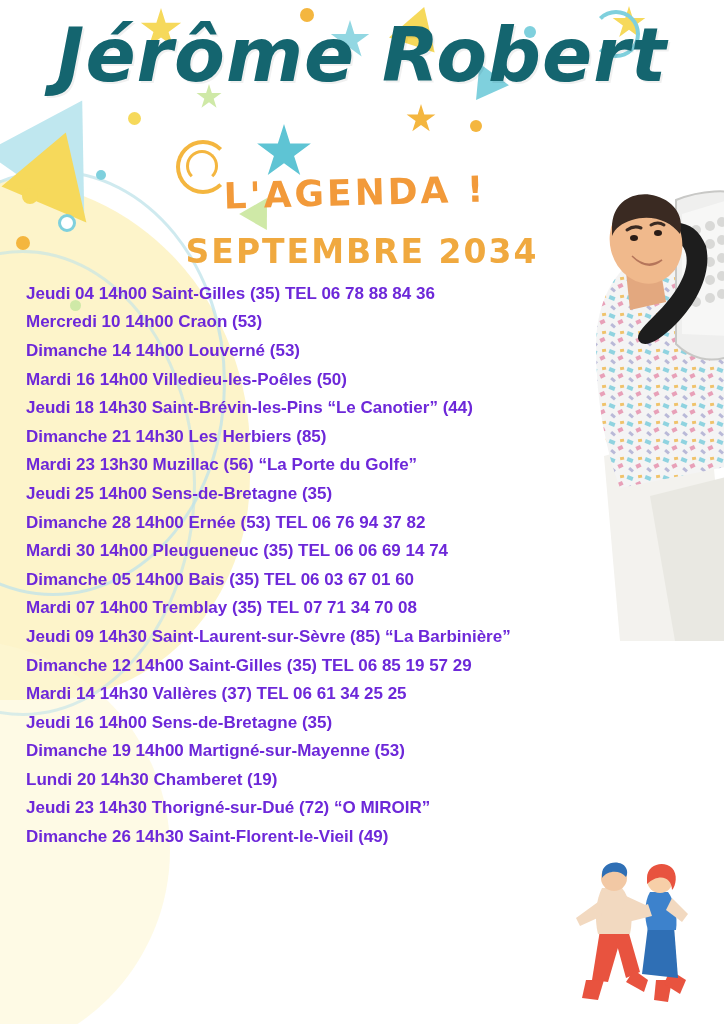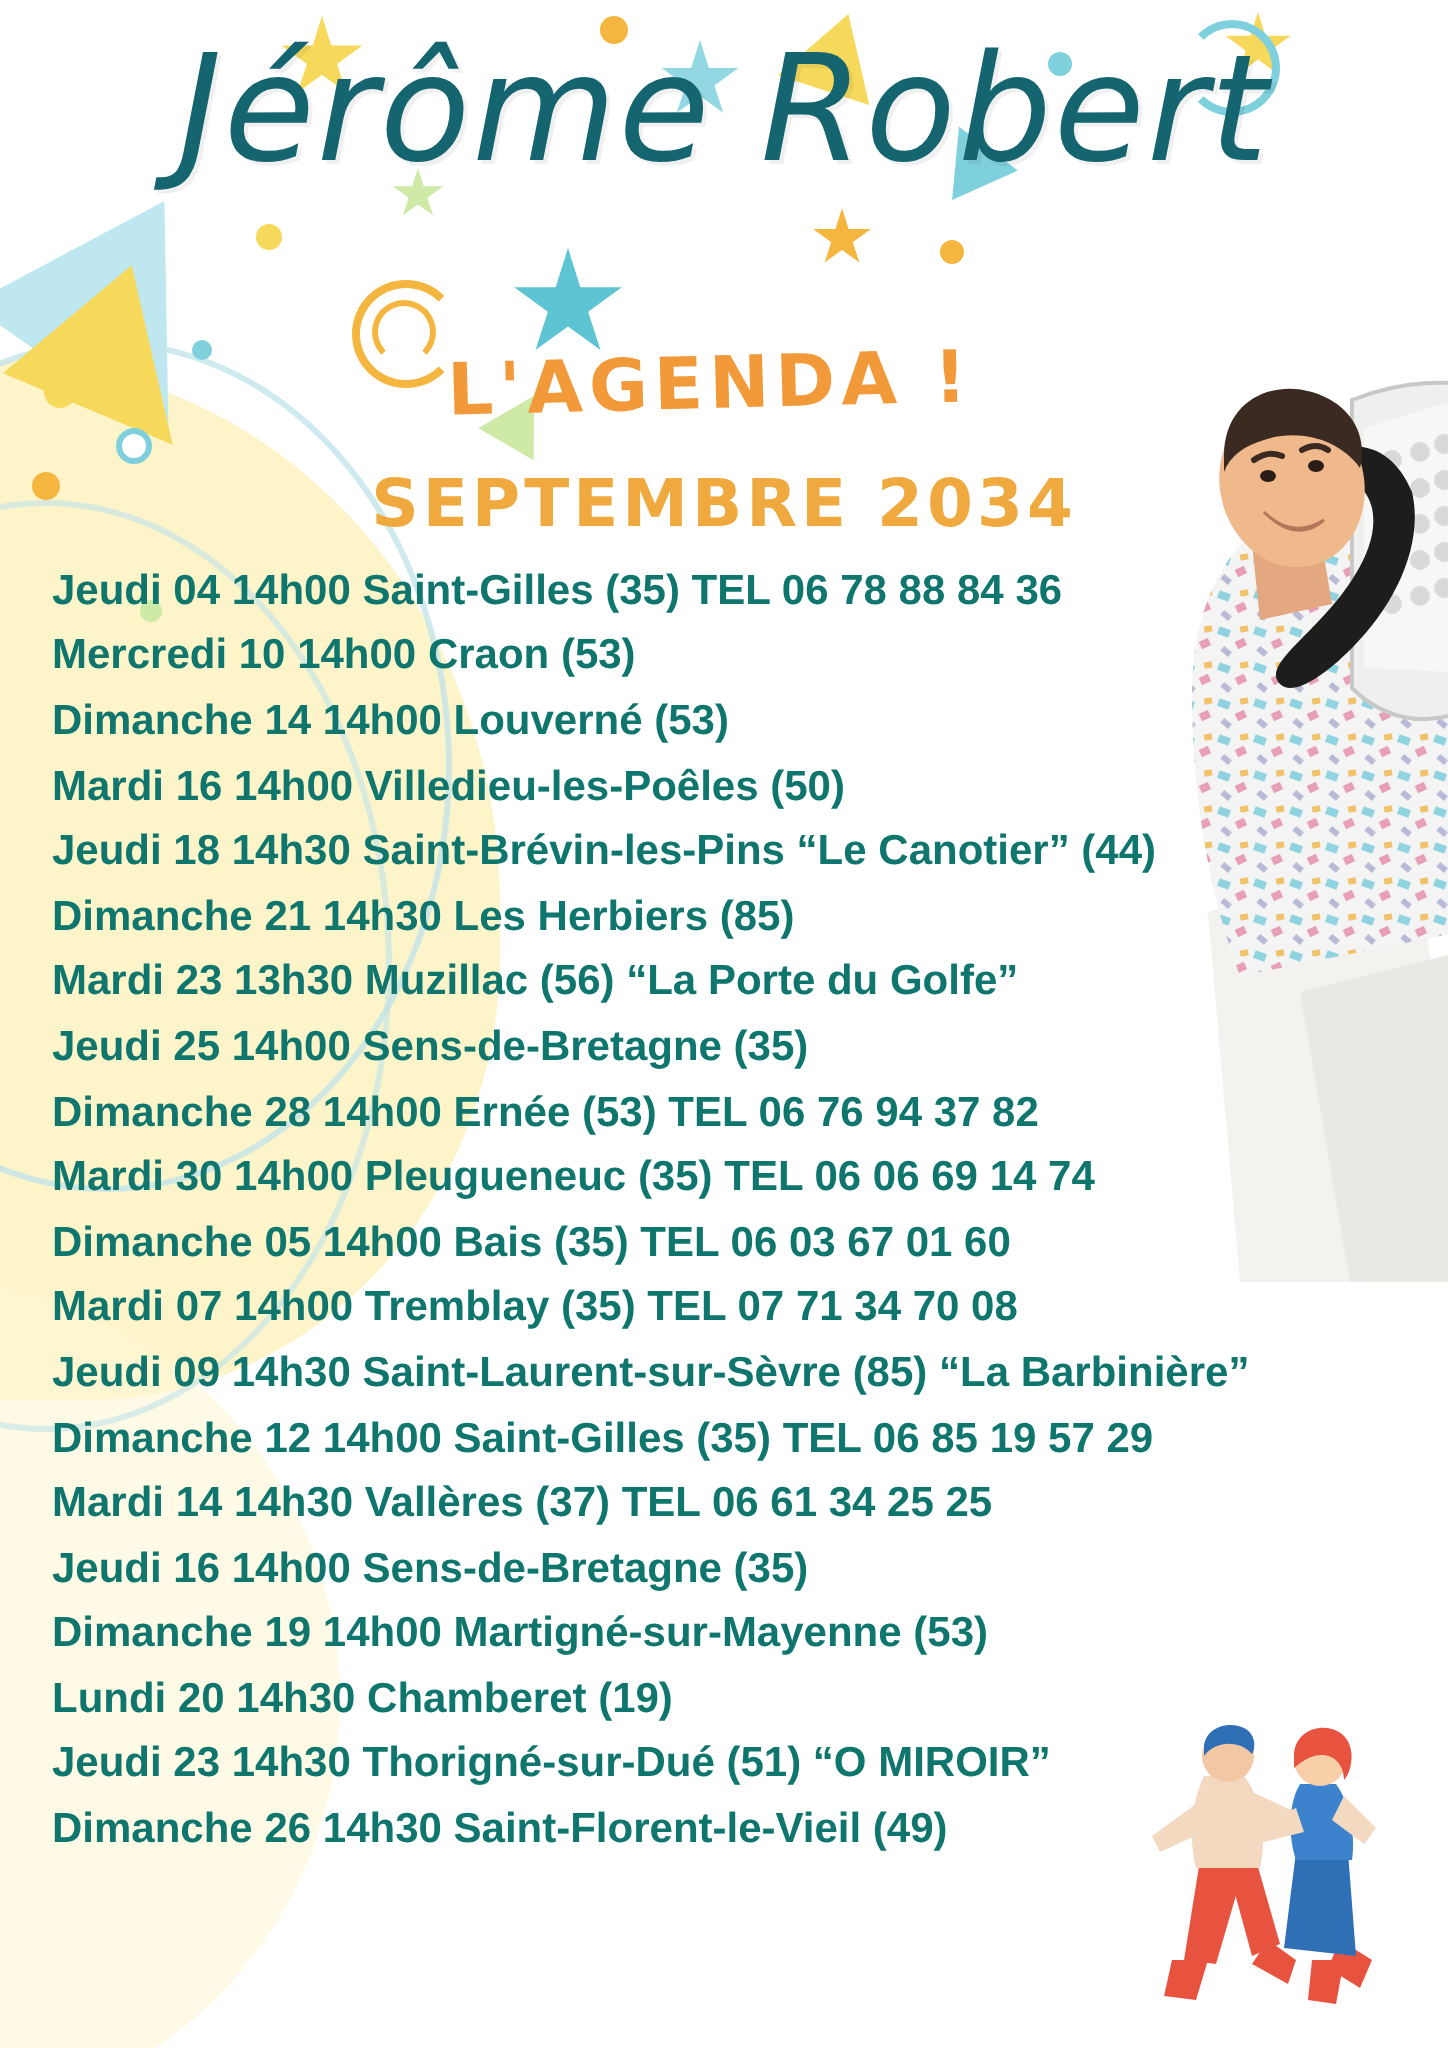--- a/index.html
+++ b/index.html
@@ -85,21 +85,21 @@
     border: 4px solid #f4b63f;
   }
 
   
   .title {
     position: absolute;
     left: 0; right: 0;
     top: 12px;
     text-align: center;
     font-family: "DejaVu Sans", sans-serif;
-    font-weight: normal;
+    font-weight: bold;
     font-style: italic;
     font-size: 74px;
     color: #14656f;
     letter-spacing: 1px;
     text-shadow: 2px 2px 0 rgba(0,0,0,.06);
     z-index: 6;
   }
 
   .agenda {
     position: absolute;
@@ -144,22 +144,22 @@
   }
   .month.second { margin-top: 18px; }
   .list {
     margin: 0;
     padding: 0 10px 0 26px;
     list-style: none;
   }
   .list li {
     font-family: "Liberation Sans", sans-serif;
     font-weight: bold;
-    font-size: 21px;
-    color: #0f766e;
+    font-size: 17px;
+    color: #6d28d9;
     line-height: 1.0;
     padding: 5.8px 0;
     white-space: nowrap;
   }
 
   
   .dancers {
     position: absolute;
     right: 22px;
     bottom: 14px;
@@ -288,21 +288,21 @@
 
     <ul class="list">
       <li>Dimanche 05 14h00 Bais (35) TEL 06 03 67 01 60</li>
       <li>Mardi 07 14h00 Tremblay (35)  TEL 07 71 34 70 08</li>
       <li>Jeudi 09 14h30 Saint-Laurent-sur-Sèvre (85) “La Barbinière”</li>
       <li>Dimanche 12 14h00 Saint-Gilles (35) TEL 06 85 19 57 29</li>
       <li>Mardi 14 14h30 Vallères (37) TEL 06 61 34 25 25</li>
       <li>Jeudi 16 14h00 Sens-de-Bretagne (35)</li>
       <li>Dimanche 19 14h00 Martigné-sur-Mayenne (53)</li>
       <li>Lundi 20 14h30 Chamberet (19)</li>
-      <li>Jeudi 23 14h30 Thorigné-sur-Dué (51) “O MIROIR”</li>
+      <li>Jeudi 23 14h30 Thorigné-sur-Dué (72) “O MIROIR”</li>
       <li>Dimanche 26 14h30 Saint-Florent-le-Vieil (49)</li>
     </ul>
   </div>
 
   <svg class="dancers" viewBox="0 0 150 180" aria-hidden="true">
 
     <g>
       <path d="M34 150 L30 168 L46 170 L52 150 Z" fill="#e8533f"></path>
       <path d="M48 100 L40 150 L56 152 L70 104 Z" fill="#e8533f"></path>
       <path d="M62 104 L74 148 L88 142 L76 100 Z" fill="#e8533f"></path>

